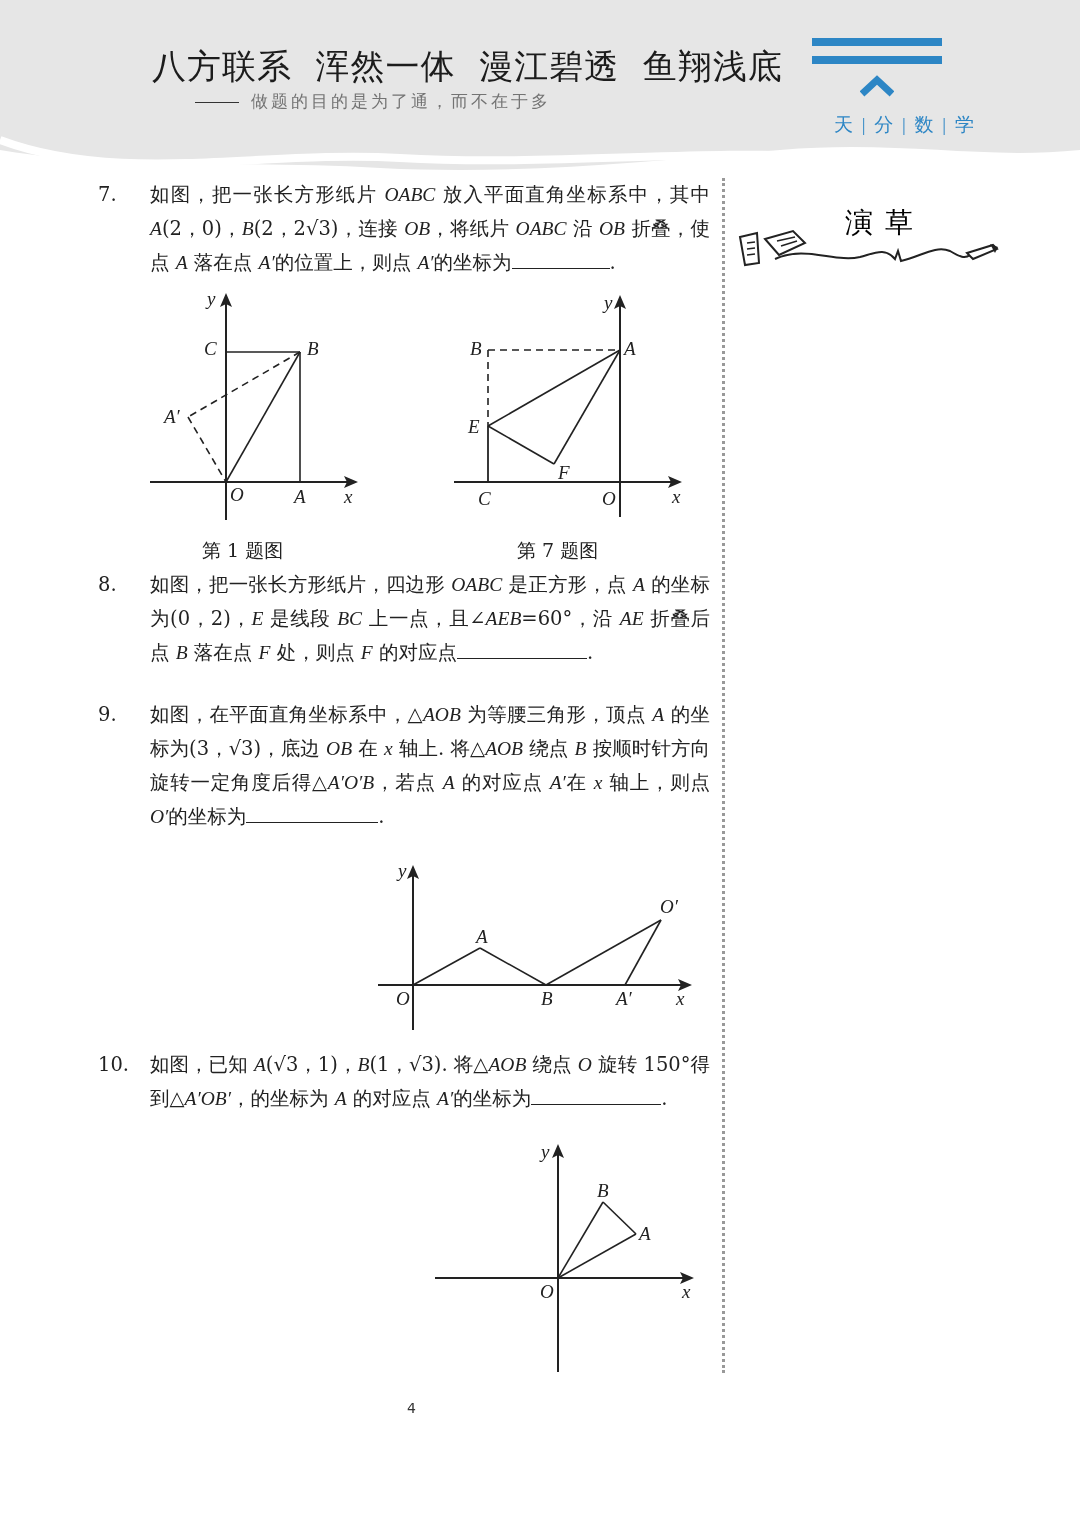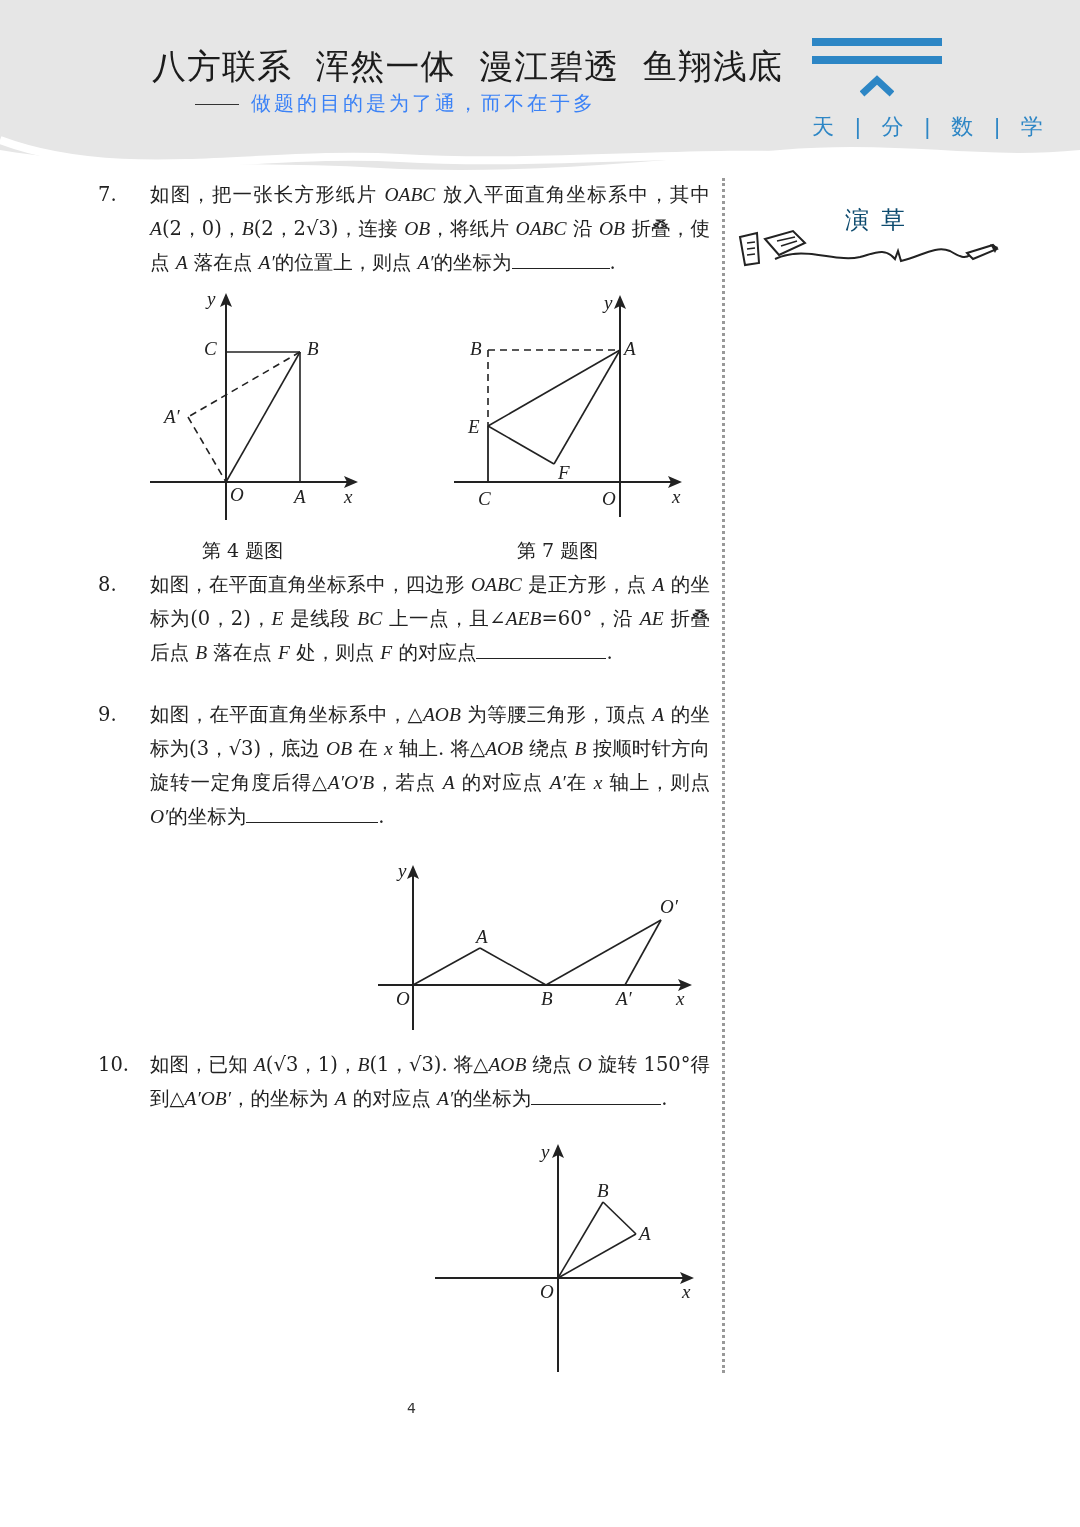--- a/index.html
+++ b/index.html
@@ -6,36 +6,36 @@
   body {
     width: 1080px; height: 1527px; background: #ffffff; position: relative; overflow: hidden;
     font-family: "DejaVu Serif", "Liberation Serif", serif; color: #222;
   }
   .header-bg { position: absolute; left: 0; top: 0; width: 1080px; height: 200px; }
   .motto {
     position: absolute; left: 152px; top: 44px; font-family: "DejaVu Sans", "Liberation Sans", sans-serif;
     font-size: 34px; color: #1c1c1c; letter-spacing: 1px; white-space: pre;
   }
   .subtitle {
-    position: absolute; left: 195px; top: 90px; font-size: 20px; color: #3b82f6; letter-spacing: 3px;
+    position: absolute; left: 195px; top: 90px; font-size: 17px; color: #737373; letter-spacing: 3px;
   }
   .subtitle .dash { display: inline-block; width: 44px; height: 1px; background: #333; vertical-align: middle; margin-right: 12px; }
   .logo { position: absolute; left: 812px; top: 38px; width: 132px; height: 100px; }
   .logo .bar { position: absolute; left: 0; width: 130px; height: 8px; background: #2d86c5; }
   .logo .chev { position: absolute; left: 48px; top: 37px; width: 34px; height: 22px; }
   .logo-text {
-    position: absolute; left: 812px; top: 112px; font-family: Liberation Mono, monospace;
-    font-size: 22px; color: #2d86c5; letter-spacing: 2px; white-space: pre;
+    position: absolute; left: 834px; top: 112px; font-family: Liberation Serif, serif;
+    font-size: 19px; color: #2d86c5; letter-spacing: 2px; white-space: pre;
   }
   .divider {
     position: absolute; left: 722px; top: 178px; width: 0; height: 1195px;
     border-left: 3px dotted #999;
   }
   .scratch-title {
-    position: absolute; left: 845px; top: 204px; font-size: 24px; color: #0c4a6e; letter-spacing: 12px;
+    position: absolute; left: 845px; top: 204px; font-size: 28px; color: #000000; letter-spacing: 12px;
   }
   .scratch-deco { position: absolute; left: 735px; top: 225px; width: 265px; height: 50px; }
 
   .q { position: absolute; left: 98px; width: 612px; font-size: 19.5px; line-height: 34px; color: #222; }
   .q .num { position: absolute; left: 0; top: 0; }
   .q .body { margin-left: 52px; text-align: justify; }
   .blank { display: inline-block; border-bottom: 1px solid #222; height: 22px; vertical-align: baseline; }
   i { font-family: "Liberation Serif", "DejaVu Serif", serif; }
   .fig { position: absolute; }
   .fig svg text { font-family: "Liberation Serif", "DejaVu Serif", serif; font-style: italic; font-size: 19px; fill: #222; }
@@ -95,21 +95,21 @@
     <line x1="48" y1="132" x2="86" y2="197" stroke="#222" stroke-width="1.6" stroke-dasharray="7,5"></line>
     <text x="67" y="20">y</text>
     <text x="64" y="70">C</text>
     <text x="167" y="70">B</text>
     <text x="24" y="138">A′</text>
     <text x="90" y="216">O</text>
     <text x="154" y="218">A</text>
     <text x="204" y="218">x</text>
   </svg>
 </div>
-<div class="caption" style="left:202px; top:538px">第 4 题图</div>
+<div class="caption" style="left:202px; top:538px">第 1 题图</div>
 
 <div class="fig" style="left:440px; top:285px; width:260px; height:245px">
   <svg width="260" height="245" viewBox="0 0 260 245">
     <line x1="14" y1="197" x2="236" y2="197" stroke="#222" stroke-width="2"></line>
     <path d="M242,197 L228,191 L231,197 L228,203 Z" fill="#222"></path>
     <line x1="180" y1="232" x2="180" y2="16" stroke="#222" stroke-width="2"></line>
     <path d="M180,10 L174,24 L180,21 L186,24 Z" fill="#222"></path>
     <line x1="48" y1="65" x2="180" y2="65" stroke="#222" stroke-width="1.6" stroke-dasharray="7,5"></line>
     <line x1="48" y1="65" x2="48" y2="141" stroke="#222" stroke-width="1.6" stroke-dasharray="7,5"></line>
     <line x1="48" y1="141" x2="48" y2="197" stroke="#222" stroke-width="1.8"></line>
@@ -124,21 +124,21 @@
     <text x="38" y="220">C</text>
     <text x="162" y="220">O</text>
     <text x="232" y="218">x</text>
   </svg>
 </div>
 <div class="caption" style="left:517px; top:538px">第 7 题图</div>
 
 <div class="q" style="top:568px">
   <span class="num">8.</span>
   <div class="body">
-    <span>如图，在平面直角坐标系中，四边形 </span><i>OABC</i><span> 是正方形，点 </span><i>A</i><span> 的坐标为(0，2)，</span><i>E</i><span> 是线段 </span><i>BC</i><span> 上一点，且∠</span><i>AEB</i><span>=60°，沿 </span><i>AE</i><span> 折叠后点 </span><i>B</i><span> 落在点 </span><i>F</i><span> 处，则点 </span><i>F</i><span> 的对应点</span><span class="blank" style="width:130px"></span><span>.</span>
+    <span>如图，把一张长方形纸片，四边形 </span><i>OABC</i><span> 是正方形，点 </span><i>A</i><span> 的坐标为(0，2)，</span><i>E</i><span> 是线段 </span><i>BC</i><span> 上一点，且∠</span><i>AEB</i><span>=60°，沿 </span><i>AE</i><span> 折叠后点 </span><i>B</i><span> 落在点 </span><i>F</i><span> 处，则点 </span><i>F</i><span> 的对应点</span><span class="blank" style="width:130px"></span><span>.</span>
   </div>
 </div>
 
 <div class="q" style="top:698px">
   <span class="num">9.</span>
   <div class="body">
     <span>如图，在平面直角坐标系中，△</span><i>AOB</i><span> 为等腰三角形，顶点 </span><i>A</i><span> 的坐标为(3，√3)，底边 </span><i>OB</i><span> 在 </span><i>x</i><span> 轴上. 将△</span><i>AOB</i><span> 绕点 </span><i>B</i><span> 按顺时针方向旋转一定角度后得△</span><i>A′O′B</i><span>，若点 </span><i>A</i><span> 的对应点 </span><i>A′</i><span>在 </span><i>x</i><span> 轴上，则点 </span><i>O′</i><span>的坐标为</span><span class="blank" style="width:132px"></span><span>.</span>
   </div>
 </div>
 

